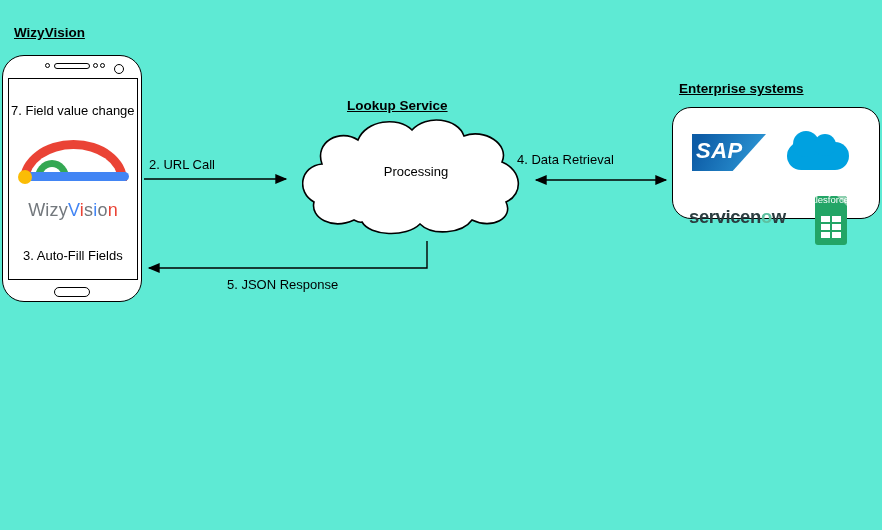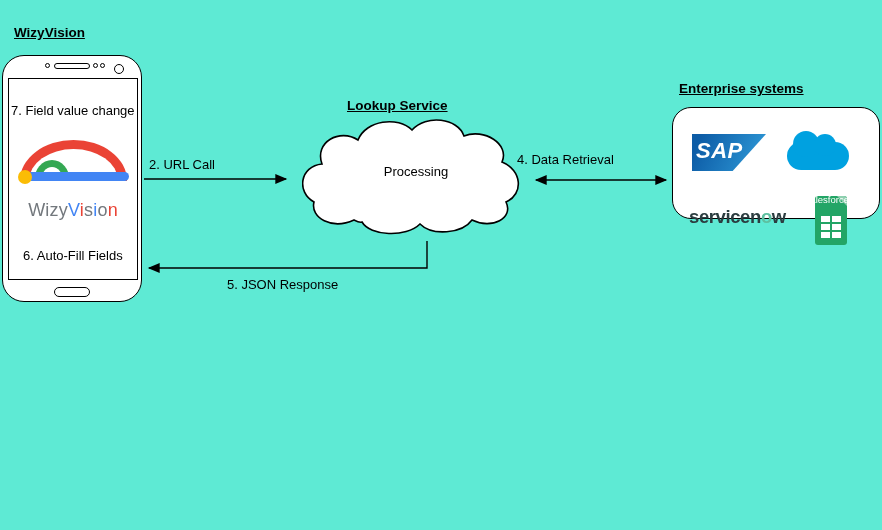--- a/index.html
+++ b/index.html
@@ -97,21 +97,21 @@
     <div id="logo">
       <div id="arc-red" style="border-color: rgb(234, 67, 53);"></div>
       <div id="arc-green" style="border-color: rgb(52, 168, 83);"></div>
       <div id="bar-blue" style="background-color: rgb(66, 133, 244);"></div>
       <div id="dot-yellow" style="background-color: rgb(251, 188, 5);"></div>
       <div id="wordmark">
         <span style="color: rgb(115, 120, 125);">W</span><span style="color: rgb(115, 120, 125);">i</span><span style="color: rgb(115, 120, 125);">z</span><span style="color: rgb(115, 120, 125);">y</span><span style="color: rgb(66, 133, 244);">V</span><span style="color: rgb(234, 67, 53);">i</span><span style="color: rgb(115, 120, 125);">s</span><span style="color: rgb(66, 133, 244);">i</span><span style="color: rgb(115, 120, 125);">o</span><span style="color: rgb(234, 67, 53);">n</span>
       </div>
     </div>
 
-    <div class="phone-step" id="step6">6. Auto-Fill Fields</div>
+    <div class="phone-step" id="step6">3. Auto-Fill Fields</div>
     <div id="home-btn"></div>
   </div>
 
   <svg id="cloud-svg" width="228" height="132" viewBox="0 0 228 132">
     <path d="M 52 104
              C 30 114, 8 102, 12 86
              C -6 76, -2 50, 20 48
              C 12 26, 38 12, 56 24
              C 64 4, 96 0, 110 14
              C 124 -2, 156 2, 162 20

